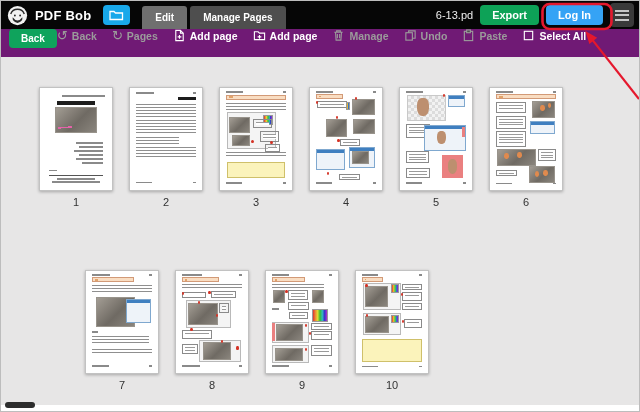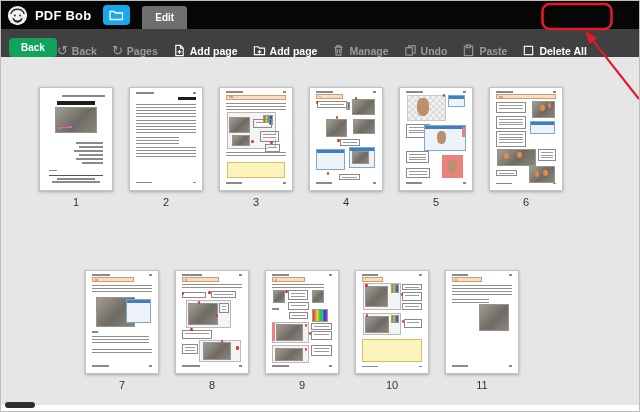--- a/index.html
+++ b/index.html
@@ -17,21 +17,21 @@
   .tab.active { background:#4e4e4e; }
   .topbar-right { margin-left:auto; display:flex; align-items:center; gap:7px; padding-right:5px; }
   .filename { color:#eee; font-size:11px; }
   .pill-btn { height:20px; padding:0 12px; border:none; border-radius:4px; color:#fff; font-size:11px; font-weight:bold; font-family:inherit; cursor:pointer; display:flex; align-items:center; }
   .btn-export { background:#0da257; }
   .btn-login { background:#35a3f5; }
   .menu-btn { width:24px; height:24px; background:#3a3a3a; border-radius:4px; display:flex; flex-direction:column; align-items:center; justify-content:center; gap:2.5px; cursor:pointer; }
   .menu-btn i { display:block; width:14px; height:2px; background:#c6c6c6; }
 
   
-  .toolbar { position:absolute; top:28px; left:0; right:0; height:28px; background:#404040; display:flex; align-items:flex-end; z-index:4; }
+  .toolbar { position:absolute; top:28px; left:0; right:0; height:28px; background:#701a75; display:flex; align-items:flex-start; z-index:4; }
   .btn-back { margin-left:8px; background:#0fa35c; color:#fff; font-size:10px; font-weight:bold; font-family:inherit; border:none; border-radius:4px; padding:4px 12px; cursor:pointer; }
   .tool-group { margin-left:auto; margin-right:130px; display:flex; align-items:center; gap:15px; }
   .tool { display:flex; align-items:center; gap:4px; font-size:10.5px; font-weight:bold; color:#fff; cursor:pointer; white-space:nowrap; }
   .tool.disabled { color:#9b9b9b; cursor:default; }
   .ticon { display:flex; align-items:center; }
   .ticon svg { display:block; }
   .glyph { font-family:"DejaVu Sans", sans-serif; font-size:13px; font-weight:normal; line-height:1; }
 
   
   .content { position:absolute; top:56px; left:0; right:0; height:348px; background:#e7e6e6; }
@@ -86,20 +86,31 @@
       <circle cx="15" cy="12" r="1.1" fill="#2b2b2b"></circle>
     </svg>
     <span class="app-title">PDF Bob</span>
     <span class="folder-btn">
       <svg width="15" height="12" viewBox="0 0 15 12" fill="none" stroke="#fff" stroke-width="1.3">
         <path d="M1 2.5 h4 l1.5 1.5 h7 v6.5 h-12.5 z"></path>
       </svg>
     </span>
     <div class="tabs">
       <div class="tab">Edit</div>
+      <div class="tab active">Manage Pages</div>
+    </div>
+    <div class="topbar-right">
+      <span class="filename">6-13.pd</span>
+      <button class="pill-btn btn-export">Export</button>
+      <button class="pill-btn btn-login">Log In</button>
+      <span class="menu-btn">
+          <i></i>
+          <i></i>
+          <i></i>
+        </span>
     </div>
   </div>
 
   <div class="toolbar">
     <button class="btn-back">Back</button>
     <div class="tool-group">
         <div class="tool disabled">
           <span class="ticon">
             <span class="glyph">↺</span>
           </span>
@@ -155,21 +166,21 @@
             </svg>
           </span>
           <span>Paste</span>
         </div>
         <div class="tool">
           <span class="ticon">
             <svg width="13" height="13" viewBox="0 0 14 14" fill="none" stroke="currentColor" stroke-width="1.2">
               <rect x="2.5" y="2.5" width="9" height="9"></rect>
             </svg>
           </span>
-          <span>Delete All</span>
+          <span>Select All</span>
         </div>
       </div>
   </div>
 
   <div class="content">
     <div class="row row1">
         <div class="pagecell">
           <div class="thumb">
             <div class="blk blk-line" style="left: 30%; top: 7%; width: 60%; height: 1.8%;"></div>
             <div class="blk blk-title" style="left: 24%; top: 13%; width: 52%; height: 3.5%;"></div>
@@ -388,33 +399,20 @@
             <div class="blk blk-palette" style="left: 48%; top: 43%; width: 12%; height: 8%;"></div>
             <div class="blk blk-dot" style="left: 14%; top: 42%; width: 3%; height: 3%;"></div>
             <div class="blk blk-callout" style="left: 66%; top: 47%; width: 26%; height: 9%;"></div>
             <div class="blk blk-dot" style="left: 64%; top: 48%; width: 3%; height: 3%;"></div>
             <div class="blk blk-note" style="left: 8%; top: 67%; width: 84%; height: 22%;"></div>
             <div class="blk blk-line" style="left: 8%; top: 92.8%; width: 22%; height: 1.4%;"></div>
             <div class="blk blk-line" style="left: 88%; top: 92.8%; width: 4%; height: 1.4%;"></div>
           </div>
           <div class="pnum">10</div>
         </div>
-        <div class="pagecell">
-          <div class="thumb">
-            <div class="blk blk-line" style="left: 8%; top: 3%; width: 22%; height: 1.5%;"></div>
-            <div class="blk blk-line" style="left: 88%; top: 3%; width: 4%; height: 1.5%;"></div>
-            <div class="blk blk-banner" style="left: 8%; top: 6%; width: 42%; height: 5%;"></div>
-            <div class="blk blk-para" style="left: 8%; top: 14%; width: 84%; height: 10%;"></div>
-            <div class="blk blk-para" style="left: 8%; top: 27%; width: 52%; height: 4%;"></div>
-            <div class="blk blk-photo" style="left: 46%; top: 32%; width: 42%; height: 27%;"></div>
-            <div class="blk blk-line" style="left: 8%; top: 92.5%; width: 22%; height: 1.5%;"></div>
-            <div class="blk blk-line" style="left: 88%; top: 92.5%; width: 4%; height: 1.5%;"></div>
-          </div>
-          <div class="pnum">11</div>
-        </div>
       </div>
   </div>
 
   <div class="hscroll"></div>
 
   <svg class="annotation" width="640" height="412" viewBox="0 0 640 412">
     <rect x="541.5" y="3" width="69" height="25" rx="7" fill="none" stroke="#e5182d" stroke-width="2.6"></rect>
     <line x1="638" y1="98" x2="591.6" y2="39.1" stroke="#e5182d" stroke-width="2.2"></line>
     <polygon points="586,32 594.4,36.9 588.9,41.2" fill="#e5182d" stroke="#e5182d" stroke-width="2"></polygon>
   </svg>

